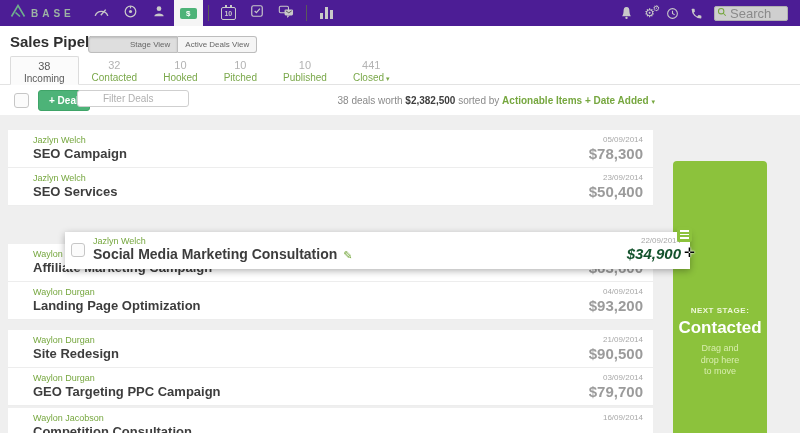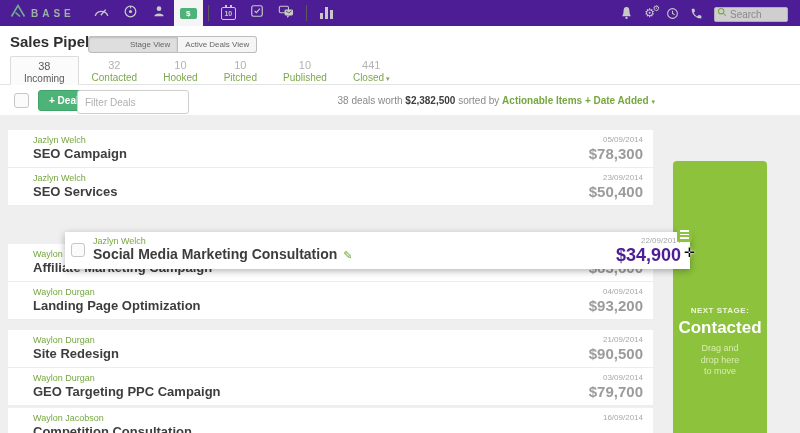--- a/index.html
+++ b/index.html
@@ -19,21 +19,21 @@
   .cal-box::before { content:""; position:absolute; top:-3px; left:3px; width:2px; height:3px; background:#c9c9c9; }
   .cal-box::after { content:""; position:absolute; top:-3px; right:3px; width:2px; height:3px; background:#c9c9c9; }
   .bars { display:flex; align-items:flex-end; gap:2px; height:12px; }
   .bars i { display:block; width:3px; background:#c9c9c9; }
   .bars i:nth-child(1){height:6px;} .bars i:nth-child(2){height:12px;} .bars i:nth-child(3){height:9px;}
   .nav-right { margin-left:auto; display:flex; align-items:center; gap:11px; padding-right:12px; }
   .nav-right .ricon { cursor:pointer; display:flex; align-items:center; color:#c9c9c9; }
   .gear-wrap { position:relative; font-size:12px; color:#c9c9c9; line-height:12px; }
   .gear-sup { position:absolute; top:-4px; right:-5px; font-size:8px; }
   .search-box { position:relative; }
-  .search-box input { width:74px; height:15px; background:#cfcfcf; border:1px solid #b0b0b0; border-radius:2px; font-size:10px; color:#666; padding:0 16px 0 15px; outline:none; font-family:"Liberation Sans", sans-serif; }
+  .search-box input { width:74px; height:15px; background:#cfcfcf; border:1px solid #b0b0b0; border-radius:2px; font-size:13px; color:#666; padding:0 16px 0 15px; outline:none; font-family:"Liberation Sans", sans-serif; }
   .search-box input::placeholder { color:#8a8a8a; }
   .search-box svg { position:absolute; left:3px; top:3px; }
 
   
   .page { position:absolute; top:26px; left:0; width:800px; height:407px; background:#fff; }
   .page-title { position:absolute; top:7px; left:10px; font-size:15px; font-weight:bold; color:#2f2f2f; }
   .view-toggle { position:absolute; top:10px; left:88px; display:flex; }
   .view-btn { font-size:8px; color:#666; padding:3px 7px; border:1px solid #bdbdbd; background:#f5f5f5; cursor:pointer; font-family:"Liberation Sans", sans-serif; }
   .view-btn.active { background:#dedede; box-shadow:inset 0 1px 2px rgba(0,0,0,0.15); }
   .view-btn:first-child { border-radius:3px 0 0 3px;padding-left:41px; }
@@ -46,21 +46,21 @@
   .tab .label { font-size:10px; color:#7aa84a; line-height:12px; white-space:nowrap; }
   .tab.active { background:#fbfbfb; border:1px solid #dcdcdc; border-bottom:1px solid #fbfbfb; border-radius:2px 2px 0 0; margin-bottom:-1px; }
   .tab.active .count, .tab.active .label { color:#5a5a5a; }
   .tab .caret { color:#7aa84a; font-size:7px; margin-left:2px; }
 
   
   .toolbar { position:absolute; top:60px; left:0; width:800px; height:29px; }
   .checkbox { width:15px; height:15px; background:#fbfbfb; border:1px solid #c6c6c6; border-radius:3px; cursor:pointer; }
   .select-all { position:absolute; left:14px; top:7px; }
   .add-deal { position:absolute; left:38px; top:4px; background:#4db378; border:1px solid #3fa468; border-radius:3px; color:#fff; font-size:10px; font-weight:bold; padding:4px 10px; cursor:pointer; font-family:"Liberation Sans", sans-serif; }
-  .filter-input { position:absolute; left:77px; top:4px; width:112px; height:24px; border:1px solid #cfcfcf; border-radius:3px; font-size:10px; color:#555; padding:0 7px; outline:none; font-family:"Liberation Sans", sans-serif; }
+  .filter-input { position:absolute; left:77px; top:4px; width:112px; height:17px; border:1px solid #cfcfcf; border-radius:3px; font-size:10px; color:#555; padding:0 25px; outline:none; font-family:"Liberation Sans", sans-serif; }
   .filter-input::placeholder { color:#b0b0b0; }
   .summary { position:absolute; right:145px; top:9px; font-size:10px; color:#8a8a8a; white-space:nowrap; }
   .summary .amt { font-weight:bold; color:#3e3e3e; }
   .summary .sort-link { font-weight:bold; color:#76a73f; cursor:pointer; }
   .summary .caret { color:#76a73f; font-size:7px; }
 
   
   .list-area { position:absolute; top:89px; left:0; width:800px; height:318px; background:#efefef; overflow:hidden; }
   .rows { margin:15px 0 0 8px; width:645px; }
   .row { position:relative; height:38px; background:#fff; border-bottom:1px solid #ededed; cursor:pointer; }
@@ -78,21 +78,21 @@
   .dz-stage { margin-top:3px; font-size:17px; font-weight:bold; color:#ffffff; }
   .dz-hint { margin-top:5px; font-size:9px; color:#d8edae; line-height:1.3; padding:0 24px; }
 
   
   .dragged { position:absolute; left:65px; top:206px; width:625px; height:37px; background:#fff; box-shadow:0 2px 7px rgba(0,0,0,0.3); z-index:6; cursor:move; }
   .dragged .checkbox { position:absolute; left:6px; top:11px; width:14px; height:14px; }
   .dragged .name { position:absolute; top:4px; left:28px; font-size:9px; color:#76a73f; }
   .dragged .title { position:absolute; top:14px; left:28px; font-size:14px; font-weight:bold; color:#3d3d3d; white-space:nowrap; }
   .dragged .pencil { font-size:11px; font-weight:normal; color:#76a73f; margin-left:6px; }
   .dragged .date { position:absolute; top:4px; right:9px; font-size:8px; color:#a8a8a8; }
-  .dragged .amount { position:absolute; top:13px; right:9px; font-size:18px; font-weight:bold; color:#4c1d95; }
+  .dragged .amount { position:absolute; top:13px; right:9px; font-size:15px; font-weight:bold; color:#14532d;font-style:italic; }
   .drag-handle { position:absolute; right:-2px; top:-5px; width:15px; height:15px; background:#8cc23c; border-radius:2px; z-index:7; cursor:grab; display:flex; flex-direction:column; justify-content:center; gap:2px; padding:0 3px; }
   .drag-handle i { display:block; height:1.5px; background:#fff; }
   .move-cursor { position:absolute; right:-5px; top:13px; font-size:13px; color:#000; text-shadow:0 0 2px #fff, 0 0 2px #fff; z-index:8; }
 </style>
 </head>
 <body>
 
 <header class="navbar">
   <div class="logo">
     <span>

